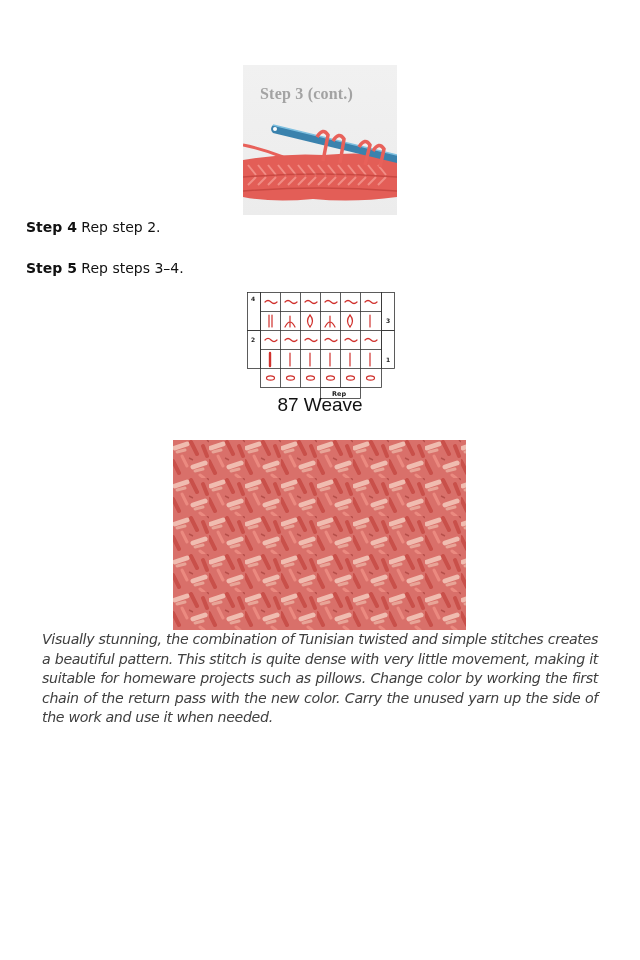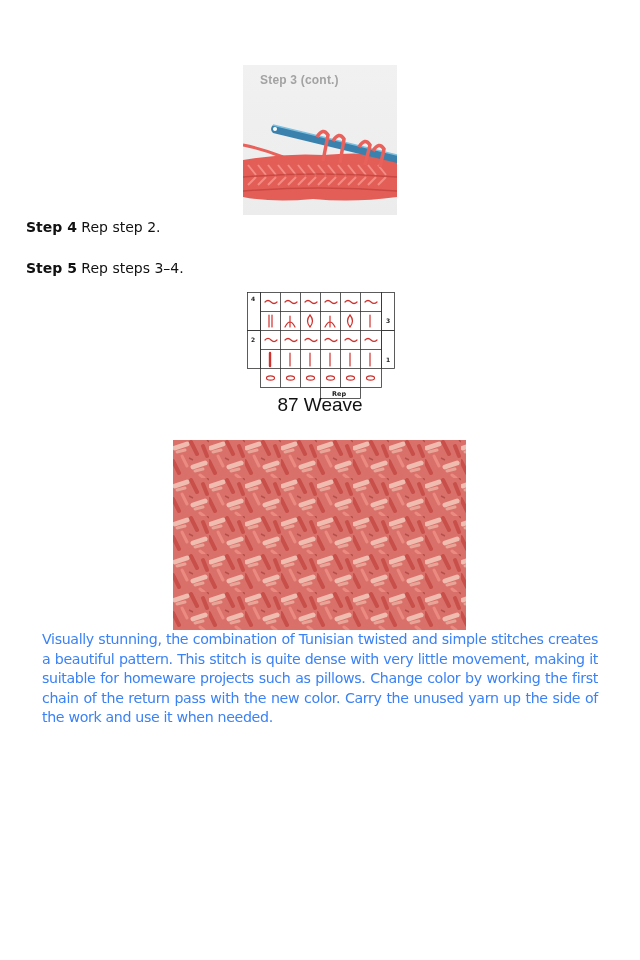--- a/index.html
+++ b/index.html
@@ -9,22 +9,22 @@
   }
   .abs { position: absolute; }
 
   
   #step-photo {
     left: 243px; top: 65px; width: 154px; height: 150px;
     background: linear-gradient(#f1f1f1, #ececec);
     overflow: hidden;
   }
   #step-photo .caption {
-    position: absolute; left: 17px; top: 8px; font-size: 12px; font-weight: bold;
-    color: #a3a3a3; letter-spacing: 0.2px; font-family: Liberation Sans, sans-serif;
+    position: absolute; left: 17px; top: 20px; font-size: 16px; font-weight: bold;
+    color: #a3a3a3; letter-spacing: 0.2px; font-family: Liberation Serif, serif;
   }
 
   
   .step-line { left: 26px; font-size: 14px; line-height: 18px; font-family: "DejaVu Sans", sans-serif; }
   .step-line b { font-weight: bold; }
 
   
   #chart { left: 247px; top: 292px; width: 150px; height: 112px; }
   .chart-title {
     left: 0; width: 640px; top: 394px; text-align: center; font-size: 19px;
@@ -33,22 +33,23 @@
 
   
   #swatch {
     left: 173px; top: 440px; width: 293px; height: 190px; overflow: hidden;
     background: #d9776e;
   }
 
   
   #desc {
     left: 42px; top: 630px; width: 556px; font-size: 14.2px; line-height: 19.6px;
-    text-align: justify; font-family: "DejaVu Sans", sans-serif; color: #3b82f6;
+    text-align: justify; font-family: "DejaVu Sans", sans-serif; color: #404040;
     letter-spacing: -0.35px;
+    font-style: italic;
   }
 </style>
 </head>
 <body>
 
 <div id="step-photo" class="abs">
   <span class="caption">Step 3 (cont.)</span>
   <svg width="154" height="150" viewBox="0 0 154 150" style="position:absolute;left:0;top:0;">
 
     <path d="M0 80 Q20 84 40 92" stroke="#e8615a" stroke-width="3" fill="none"></path>

